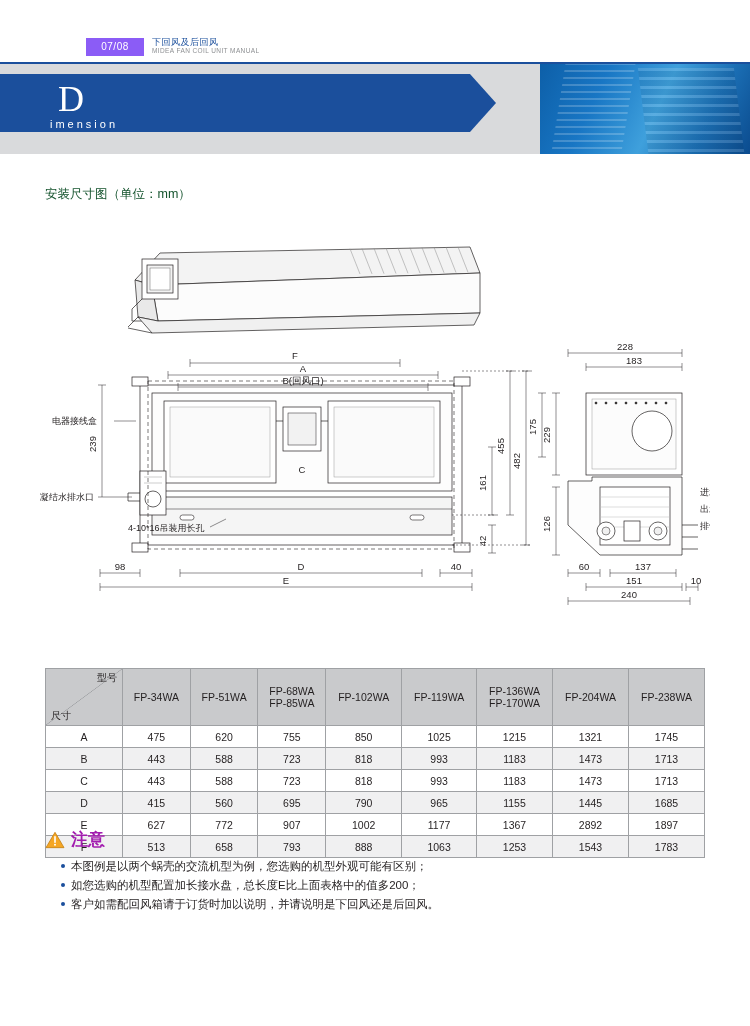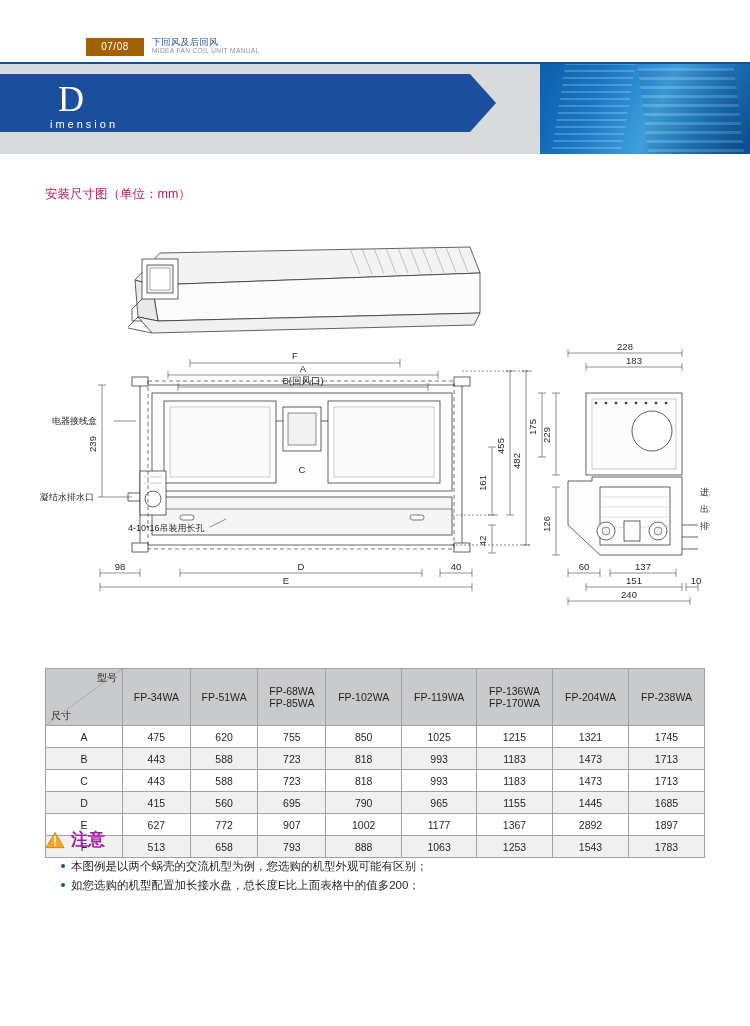--- a/index.html
+++ b/index.html
@@ -26,21 +26,21 @@
   .hdr-rule {
     position: absolute;
     left: 0; top: 62px;
     width: 750px; height: 2px;
     background: #1b4f9c;
   }
   .hdr-pagebox {
     position: absolute;
     left: 86px; top: 38px;
     width: 58px; height: 18px;
-    background: #a16207;
+    background: #8b5cf6;
     color: #ffffff;
     font-size: 10px;
     line-height: 18px;
     text-align: center;
     letter-spacing: 0.5px;
   }
   .hdr-cn {
     position: absolute;
     left: 152px; top: 36px;
     font-size: 9px;
@@ -135,21 +135,21 @@
     font-weight: bold;
     color: #ffffff;
     letter-spacing: 1px;
   }
 
   
   .subtitle {
     position: absolute;
     left: 45px; top: 186px;
     font-size: 12.5px;
-    color: #be185d;
+    color: #14532d;
   }
 
   
   .drawing {
     position: absolute;
     left: 40px; top: 225px;
     width: 670px; height: 415px;
   }
   .drawing svg { display: block; }
 
@@ -578,14 +578,15 @@
     <svg class="warn-icon" viewBox="0 0 22 20">
       <path d="M11 1.5 L21 18.5 L1 18.5 Z" fill="#f5a623" stroke="#c8851a" stroke-width="1"></path>
       <path d="M11 6.5 L11 12.5" stroke="#ffffff" stroke-width="1.8" stroke-linecap="round"></path>
       <circle cx="11" cy="15.3" r="1.1" fill="#ffffff"></circle>
     </svg>
     <span class="notice-title">注意</span>
   </div>
   <ul>
     <li>本图例是以两个蜗壳的交流机型为例，您选购的机型外观可能有区别；</li>
     <li>如您选购的机型配置加长接水盘，总长度E比上面表格中的值多200；</li>
+    <li>客户如需配回风箱请于订货时加以说明，并请说明是下回风还是后回风。</li>
   </ul>
 </div>
 
 </body></html>

